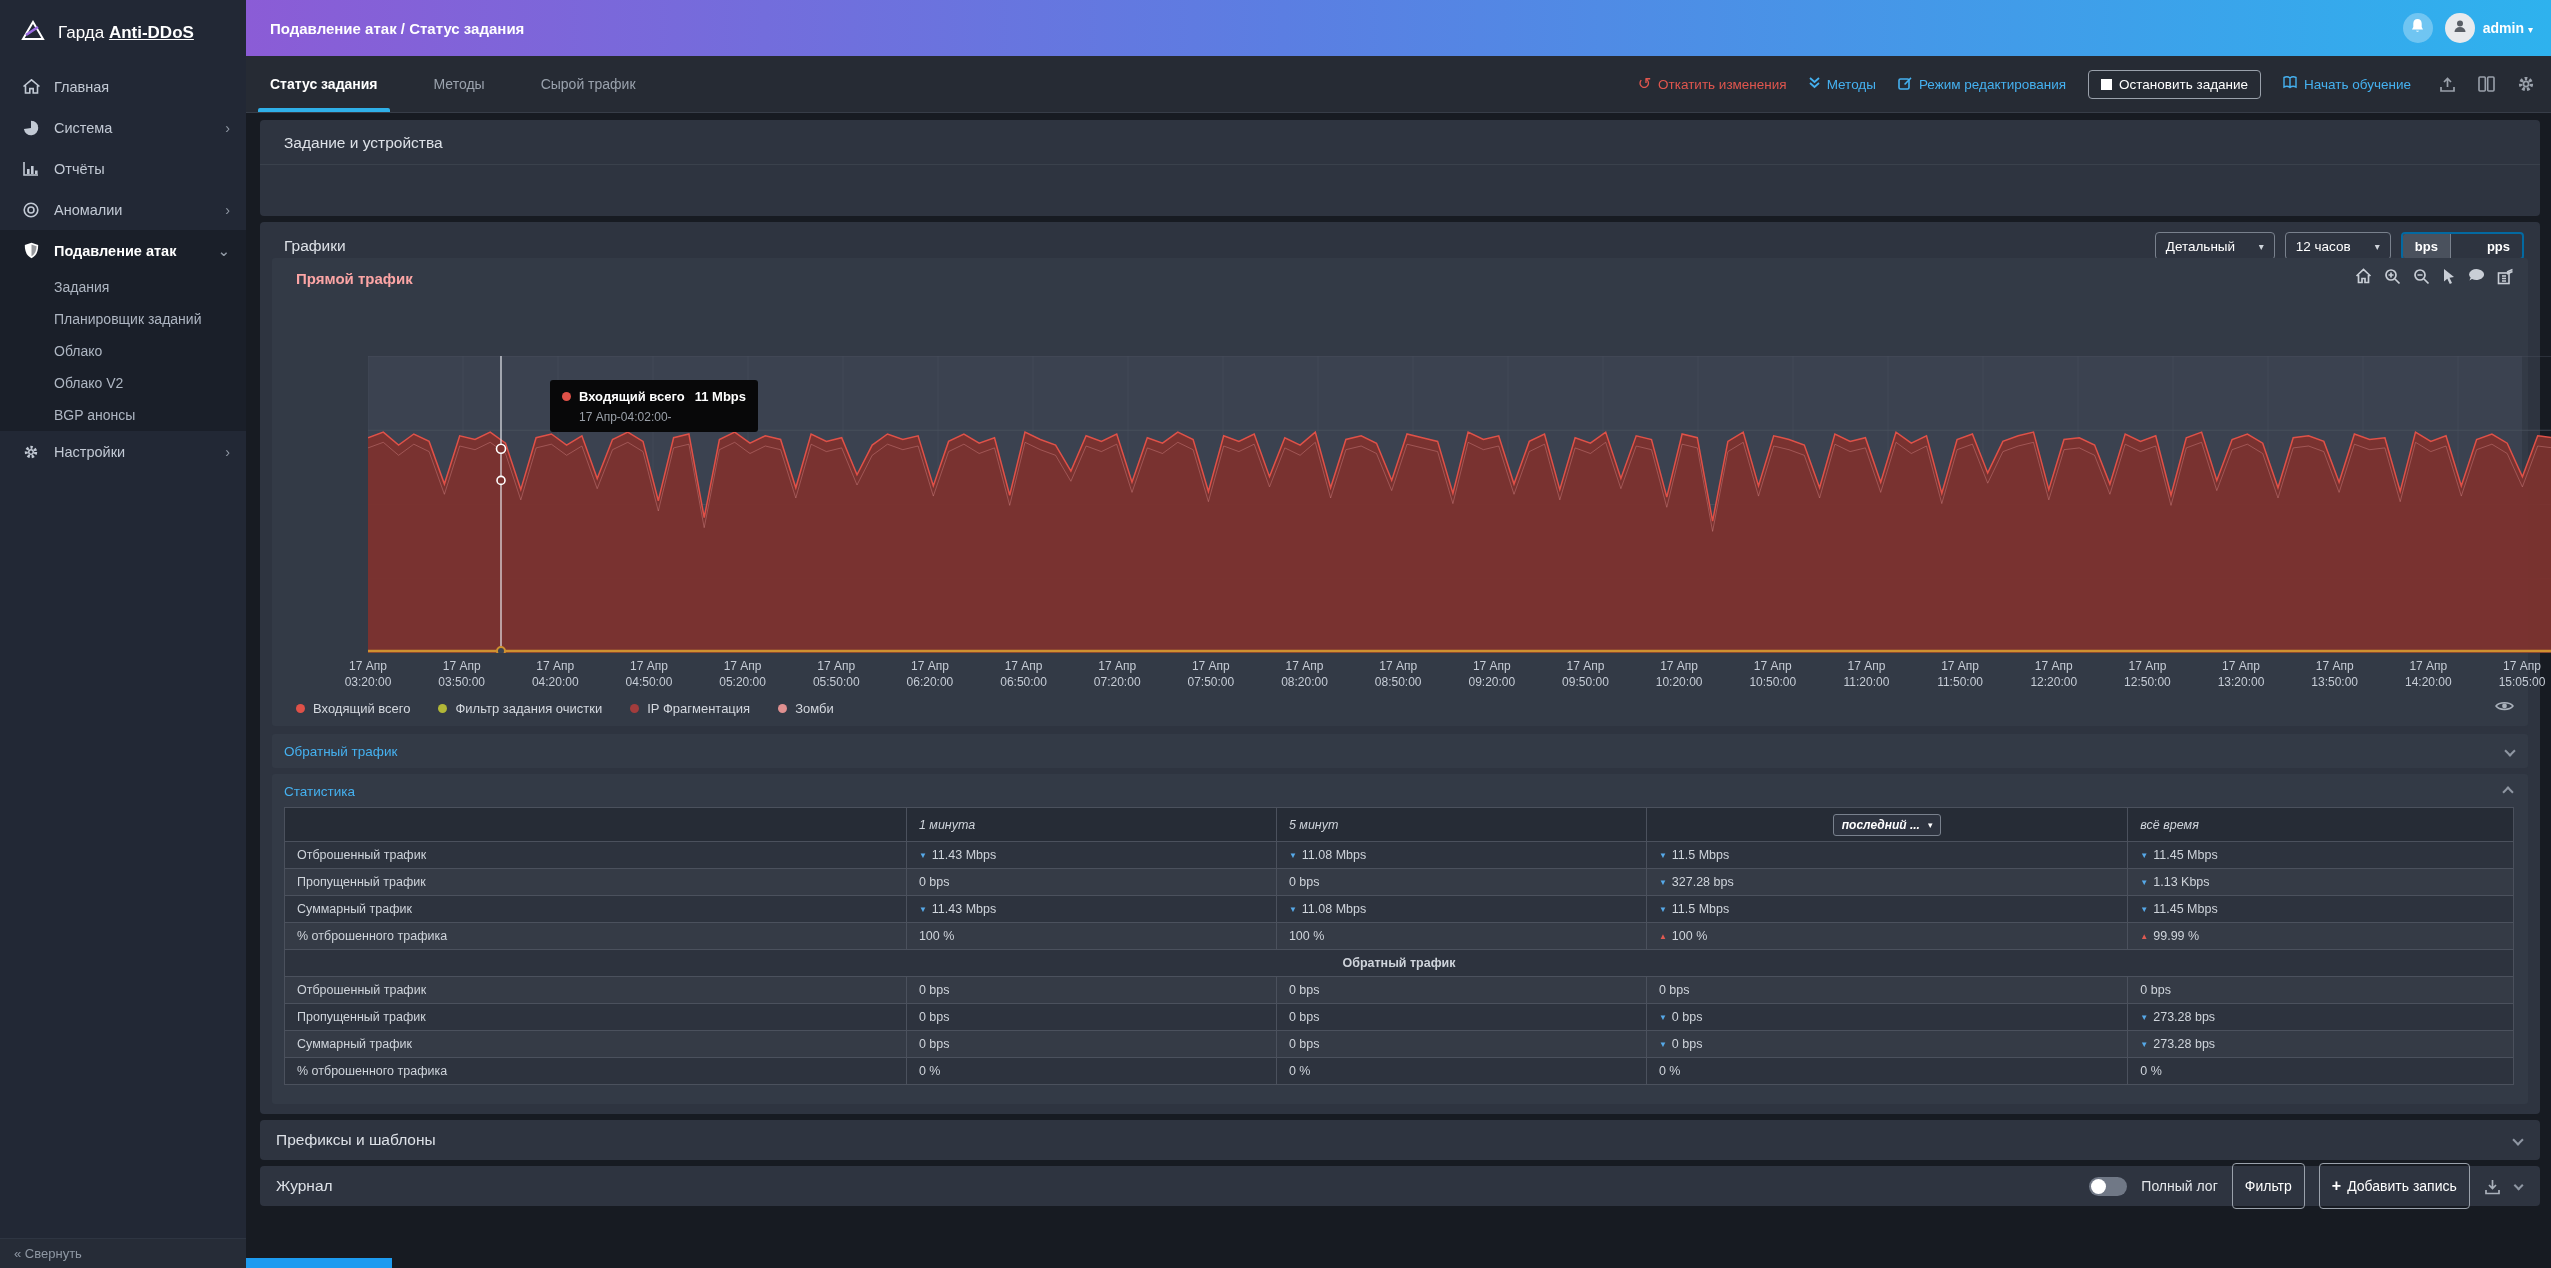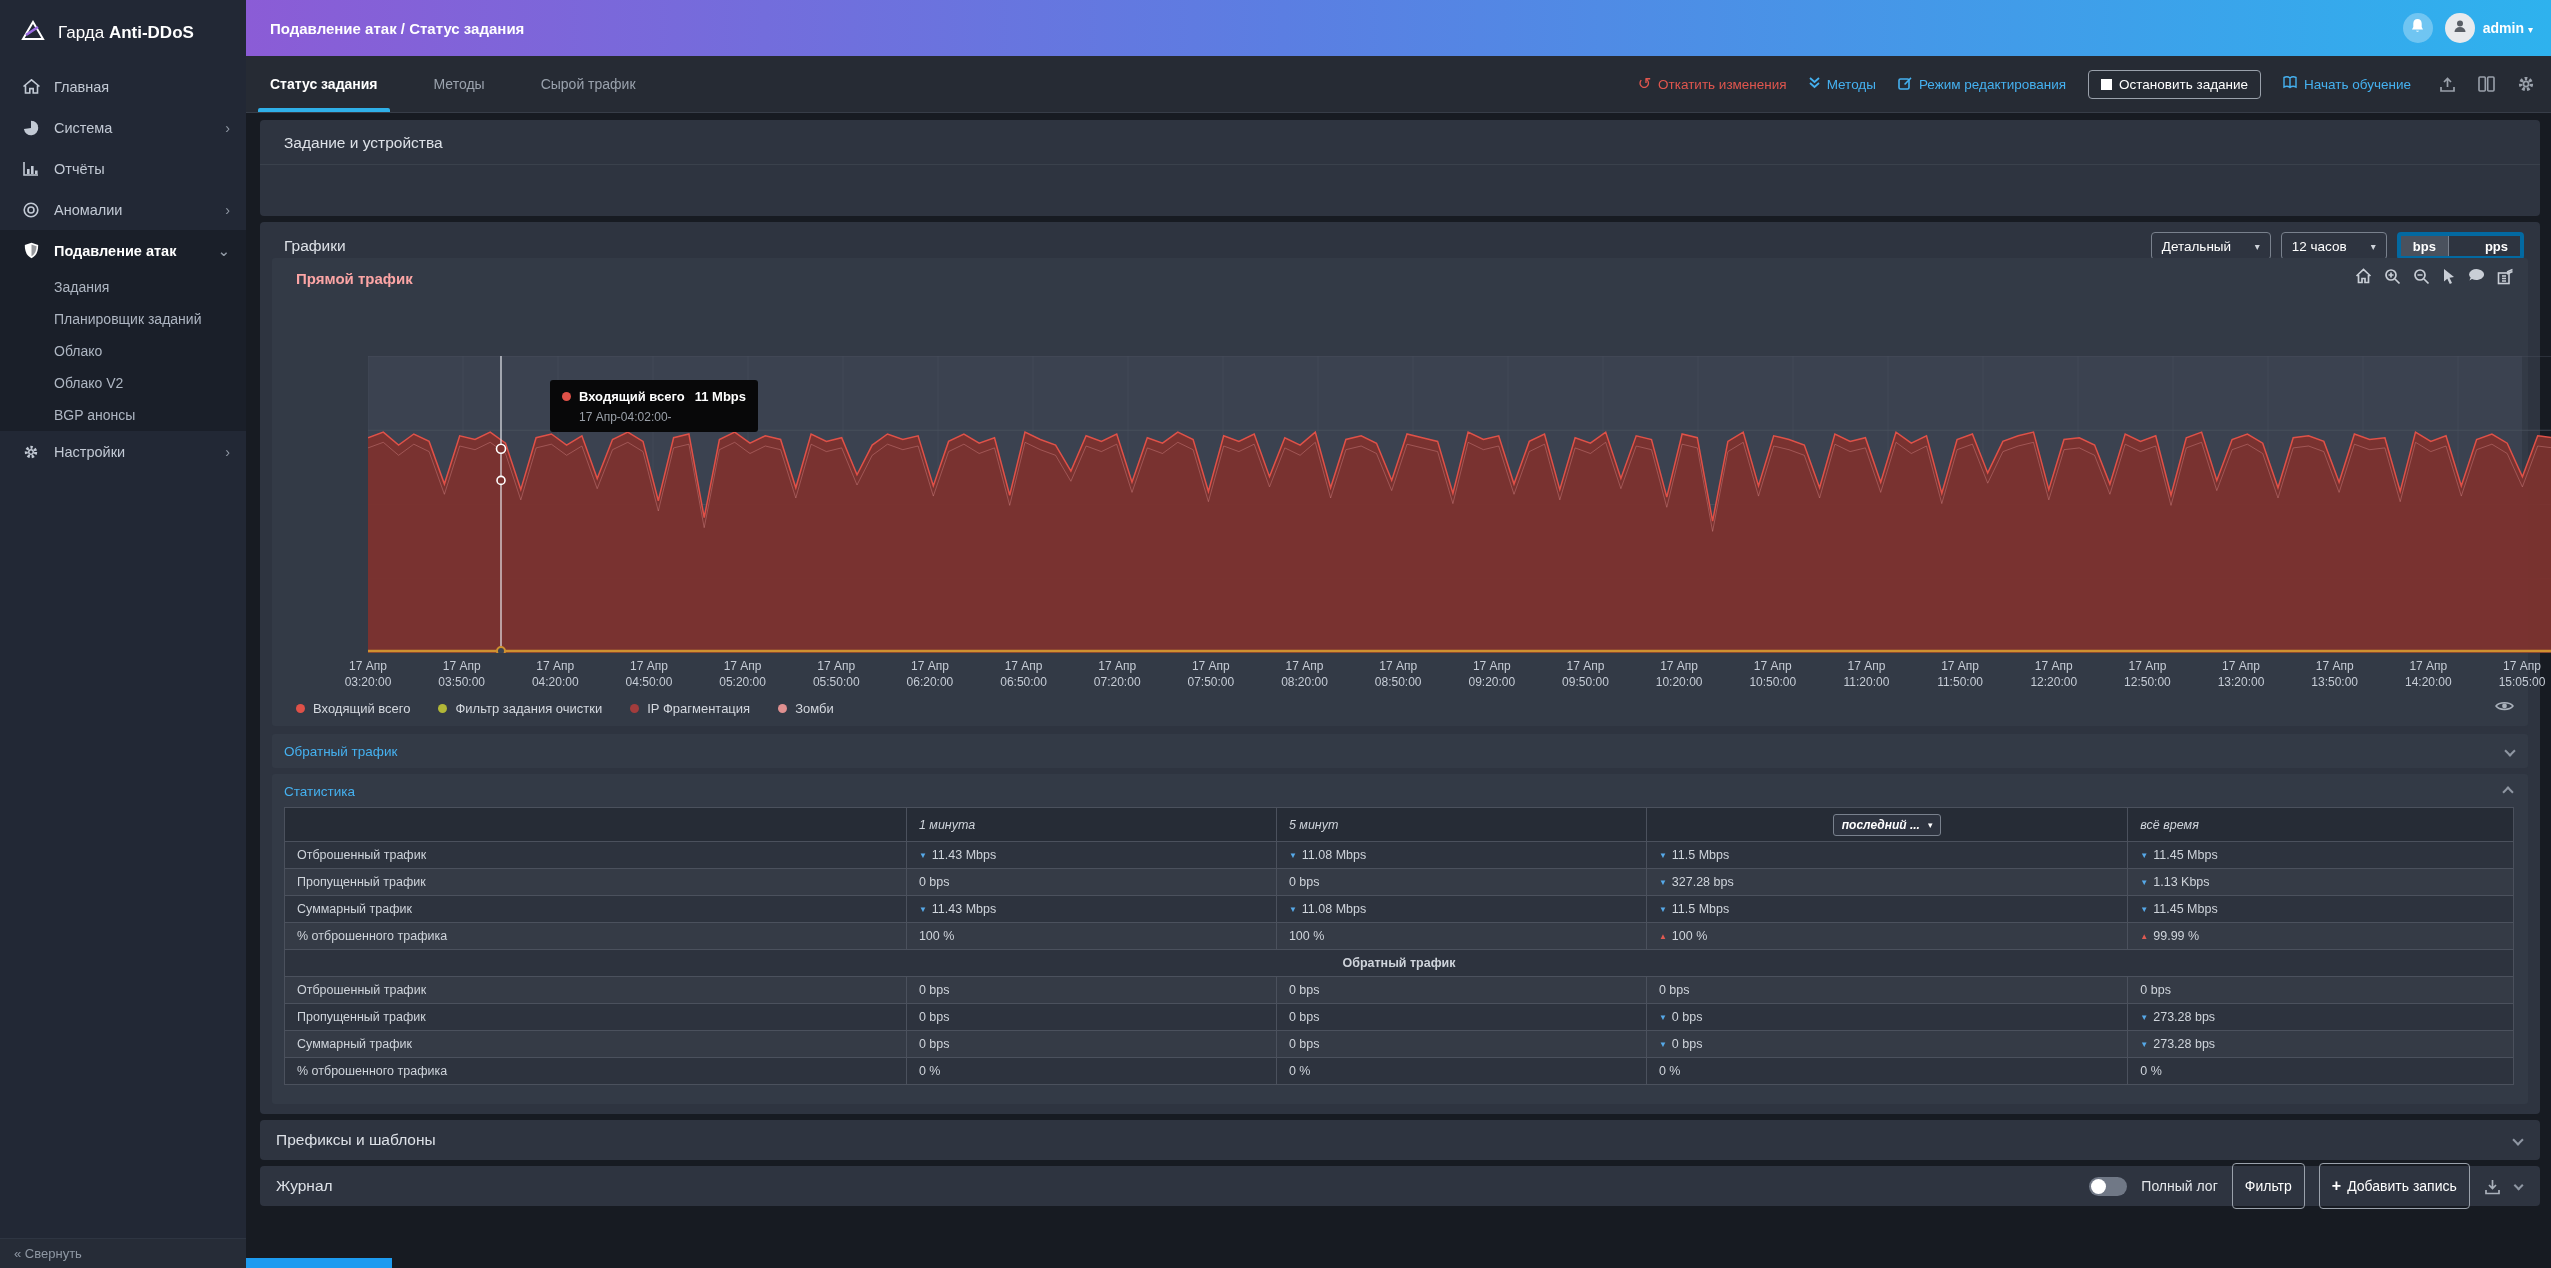--- a/index.html
+++ b/index.html
@@ -4,21 +4,21 @@
 <style>
   * { margin:0; padding:0; box-sizing:border-box; }
   html,body { width:2551px; height:1268px; overflow:hidden; }
   body { font-family:"Liberation Sans","DejaVu Sans",sans-serif; background:#171b22; color:#ccd2db; }
   #root { position:relative; width:2551px; height:1268px; }
 
   
   #sidebar { position:absolute; left:0; top:0; width:246px; height:1268px; background:#222835; z-index:5; }
   .logo-row { display:flex; align-items:center; gap:12px; padding:18px 0 18px 20px; }
   .logo-row .brand { color:#fff; font-size:17px; }
-  .logo-row .brand b { font-weight:bold; }
+  .logo-row .brand b { font-weight:bold;text-decoration:underline; }
   .nav-item { display:flex; align-items:center; height:41px; padding:0 16px 0 22px; color:#c2c9d4; font-size:14.5px; cursor:pointer; }
   .nav-item .nicon { width:18px; margin-right:14px; display:flex; justify-content:center; color:#c2c9d4; }
   .nav-item .nlabel { flex:1; }
   .nav-item .nchev { color:#8f97a3; }
   .nav-group-active { background:#1a1f29; }
   .nav-group-active > .nav-item { color:#fff; font-weight:bold; }
   .nav-group-active > .nav-item .nicon { color:#fff; }
   .sub-item { display:flex; align-items:center; height:32px; padding-left:54px; color:#aeb6c2; font-size:14px; cursor:pointer; }
   #sidebar-footer { position:absolute; left:0; bottom:0; width:246px; height:30px; background:#262c37; border-top:1px solid #2e3542; display:flex; align-items:center; padding-left:14px; color:#8e97a3; font-size:13px; cursor:pointer; }
 
@@ -53,21 +53,21 @@
   .row-between { display:flex; align-items:center; justify-content:space-between; }
 
   #card-task { top:120px; height:96px; }
   #card-task .hd { padding:14px 20px 12px 24px; border-bottom:1px solid #3a414c; }
   #card-task .lnk-row { padding:14px 20px 0 24px; }
 
   #card-charts { top:222px; height:892px; }
   #charts-hd { padding:10px 16px 8px 24px; }
   .sel { display:flex; align-items:center; justify-content:space-between; border:1px solid #79818d; border-radius:4px; background:#2e3440; color:#fff; font-size:13.5px; padding:0 10px; height:28px; cursor:pointer; }
   .sel .caret { font-size:10px; color:#cfd4db; margin-left:10px; }
-  #unit-toggle { display:flex; border:4px solid #0369a1; border-radius:4px; overflow:hidden; height:28px; }
+  #unit-toggle { display:flex; border:2px solid #0369a1; border-radius:4px; overflow:hidden; height:28px; }
   #unit-toggle .u { padding:0 12px; display:flex; align-items:center; color:#fff; font-weight:bold; font-size:13px; cursor:pointer; }
   #unit-toggle .u.on { background:#4a515d; }
   #unit-toggle .u + .u { border-left:1px solid #79818d;padding-left:36px; }
 
   
   #chart-panel { position:absolute; left:12px; right:12px; top:36px; height:468px; background:#333a46; border-radius:3px; }
   #chart-title { position:absolute; left:24px; top:12px; font-size:15px; font-weight:bold; color:#fca5a5; }
   #chart-tools { position:absolute; right:14px; top:10px; display:flex; gap:12px; color:#c9ced6; }
   #chart-tools svg { cursor:pointer; }
   #plotwrap { position:absolute; left:96px; right:6px; top:98px; height:297px; background:#3b4250; }

